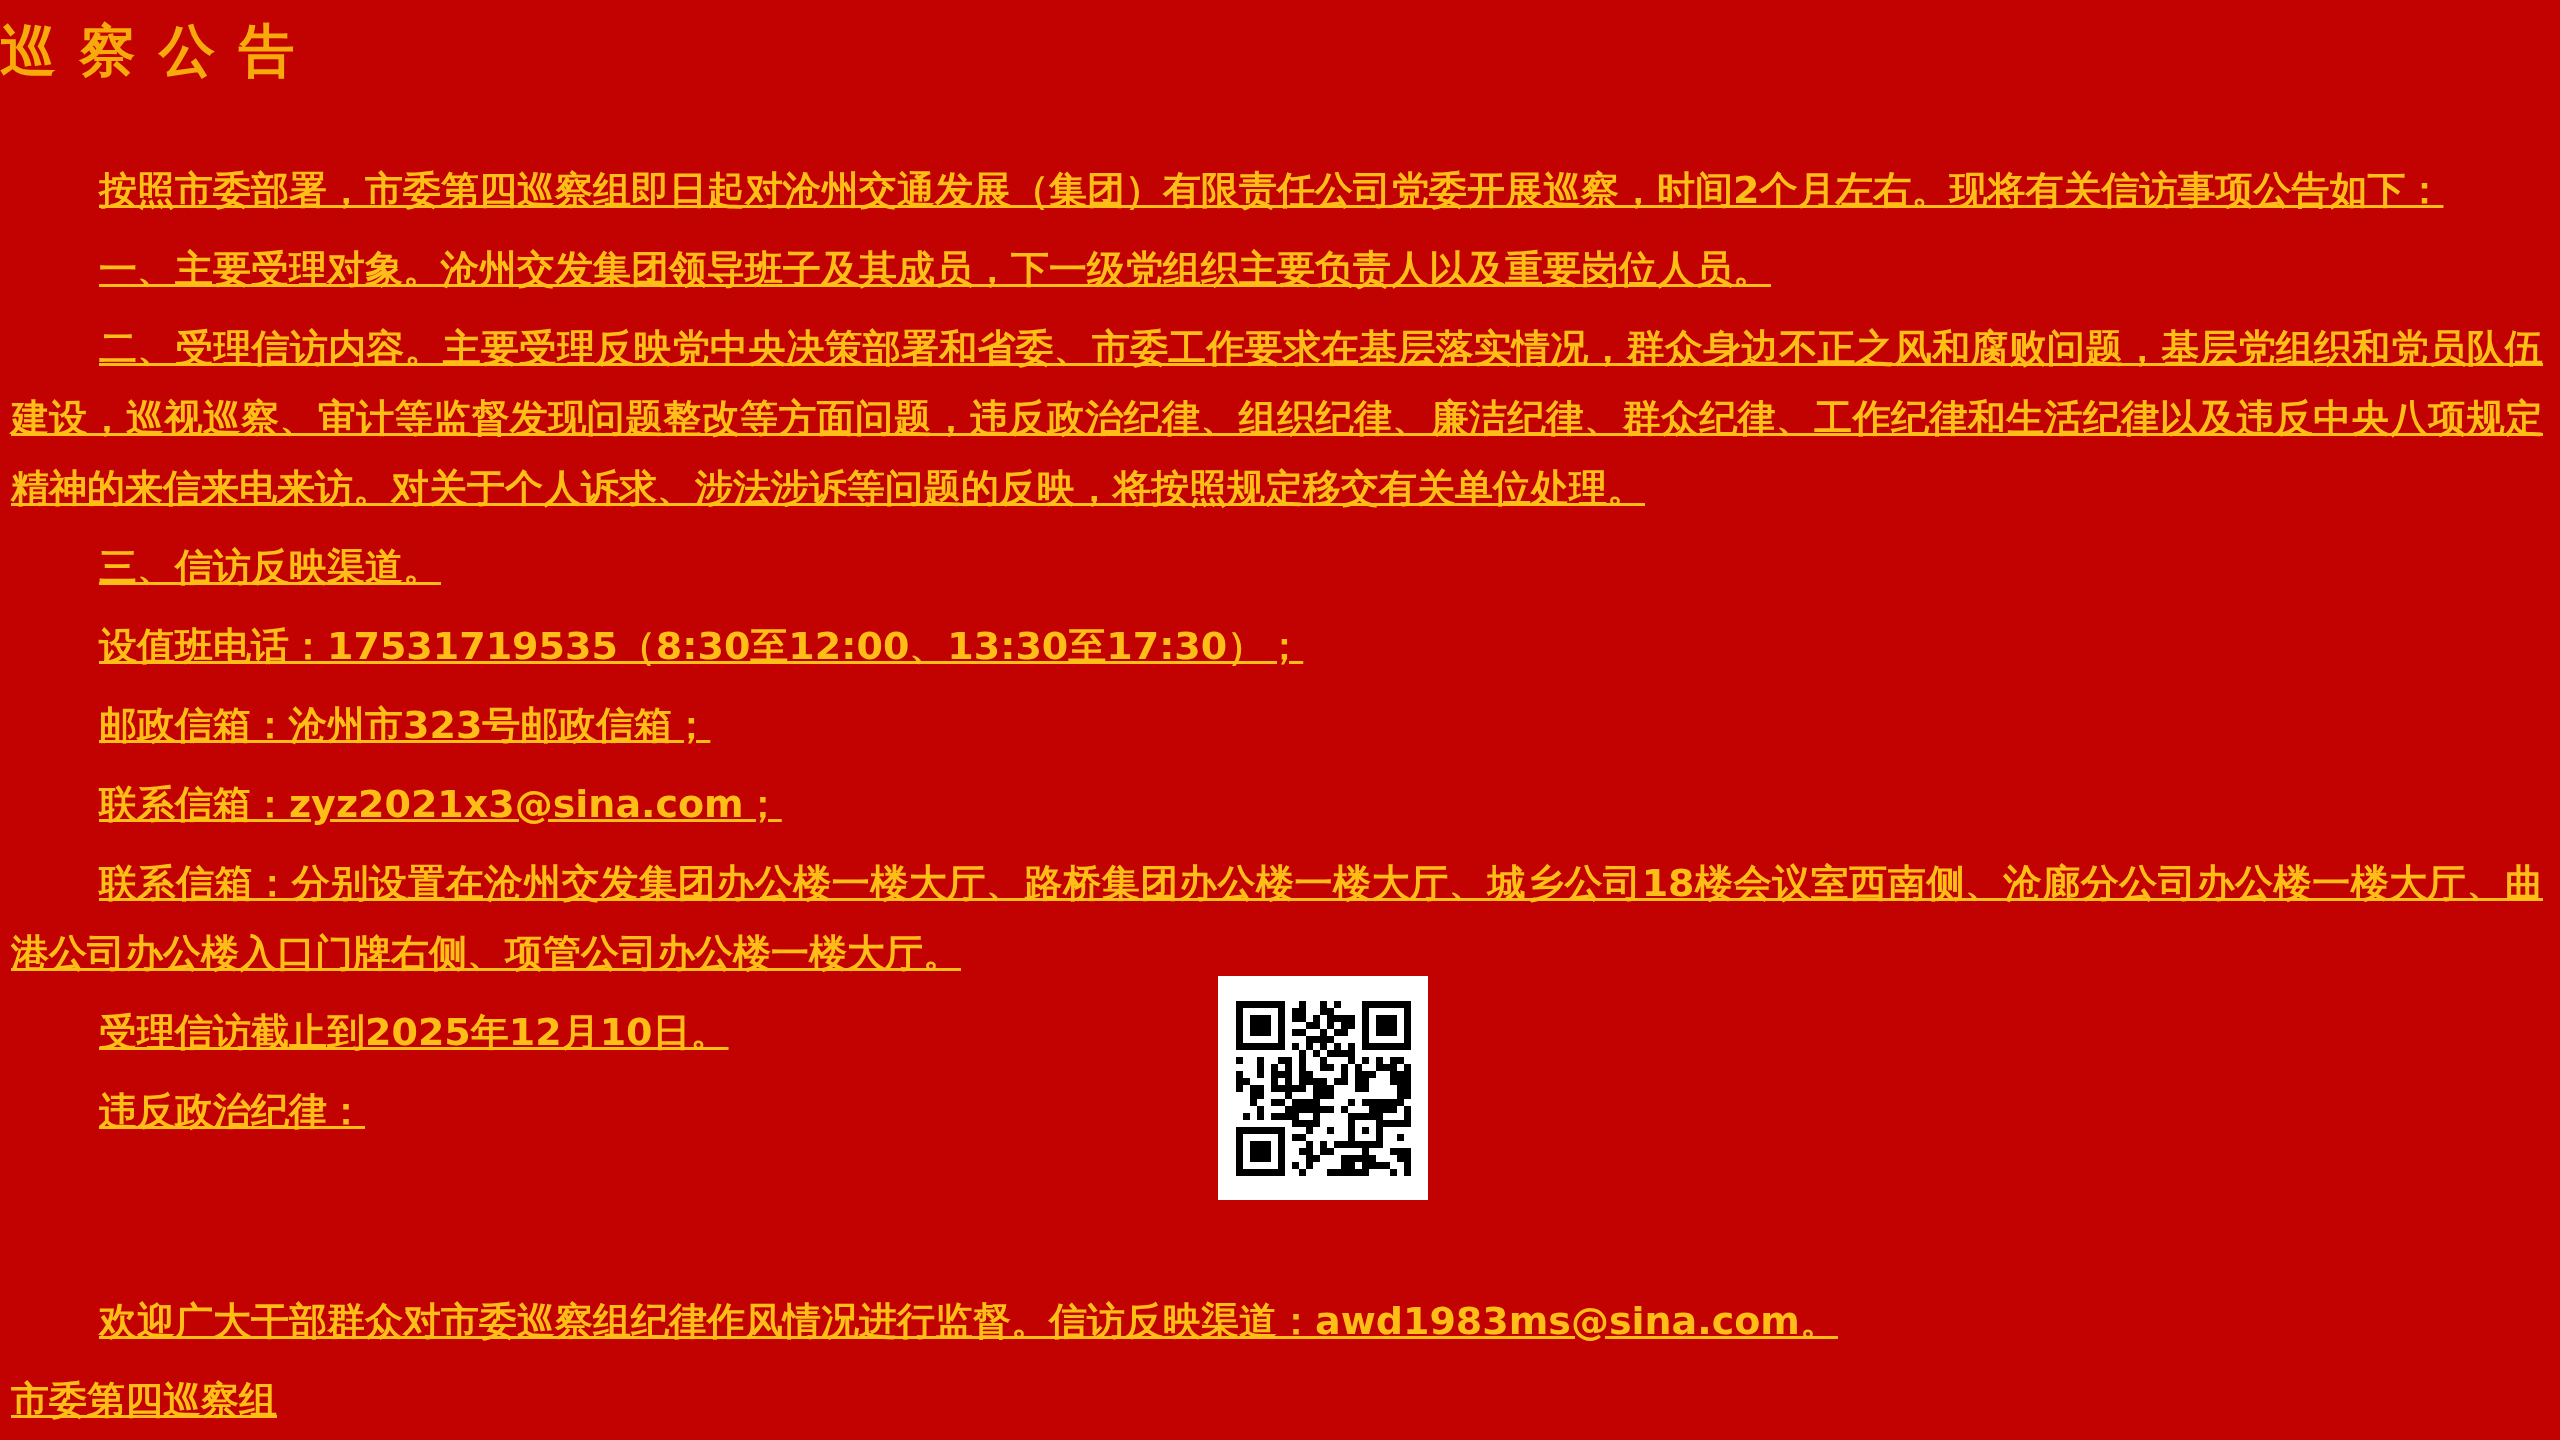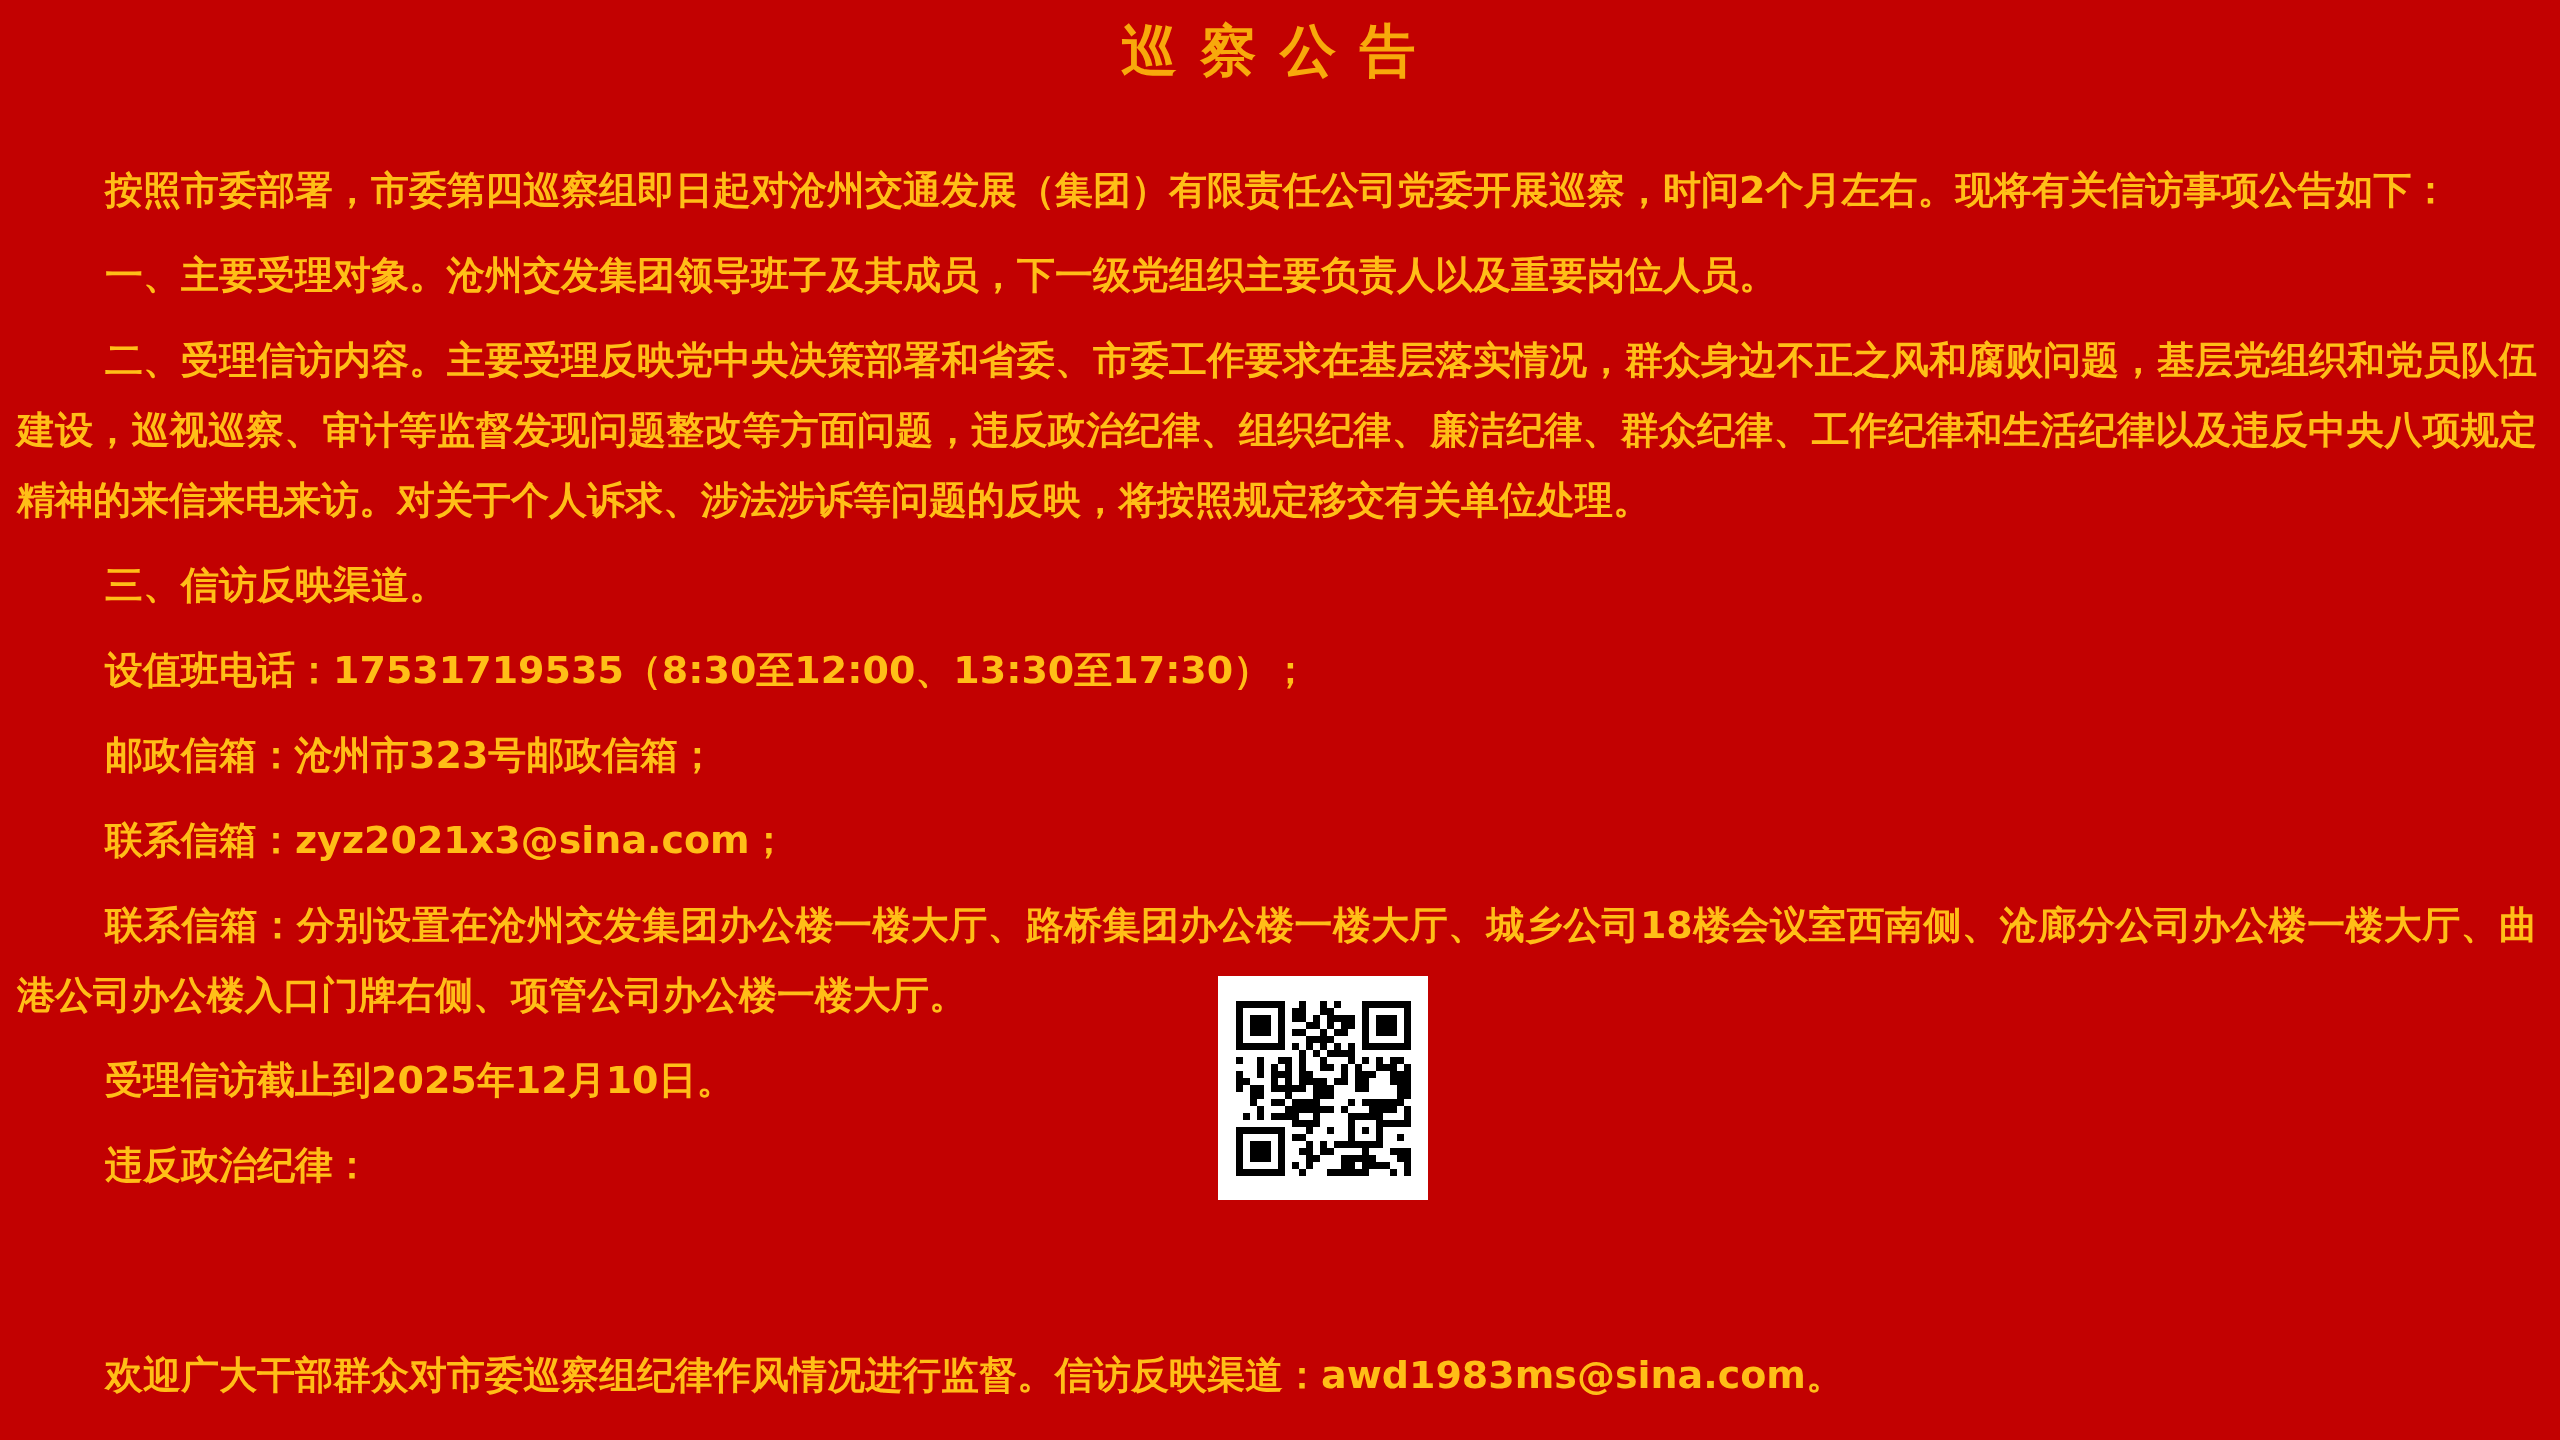--- a/index.html
+++ b/index.html
@@ -2,26 +2,26 @@
 <html><head>
 <meta charset="utf-8">
 <style>
   html,body{margin:0;padding:0;background:#c20101;}
   .page{
     position:relative;width:2560px;height:1440px;overflow:hidden;
     background:#c20101;color:#ffbe17;
     font-family:"DejaVu Sans",sans-serif;font-weight:700;
   }
   .title{
-    height:93px;padding-top:14px;text-align:center;
+    height:93px;padding-top:14px;
     font-family:"DejaVu Serif",serif;font-size:56px;line-height:1.3;
     letter-spacing:0.42em;color:#f8a90b;
   }
   .content{padding:0 8px 0 2px;font-size:38px;line-height:70px;}
-  .content p{margin:15px;text-indent:88px;text-align:justify;}
+  .content p{margin:9px;text-indent:88px;text-align:justify;text-decoration:underline;}
   .content p.first{margin-top:48px;}
   .content p.welcome{margin-top:140px;}
   .content p.sig{text-indent:0;text-align:left;padding-right:180px;}
   .qr-box{
     position:absolute;left:1218px;top:976px;width:210px;height:224px;
     background:#ffffff;display:flex;align-items:center;justify-content:center;
   }
   .qr-box svg{display:block;}
 </style>
 </head>

